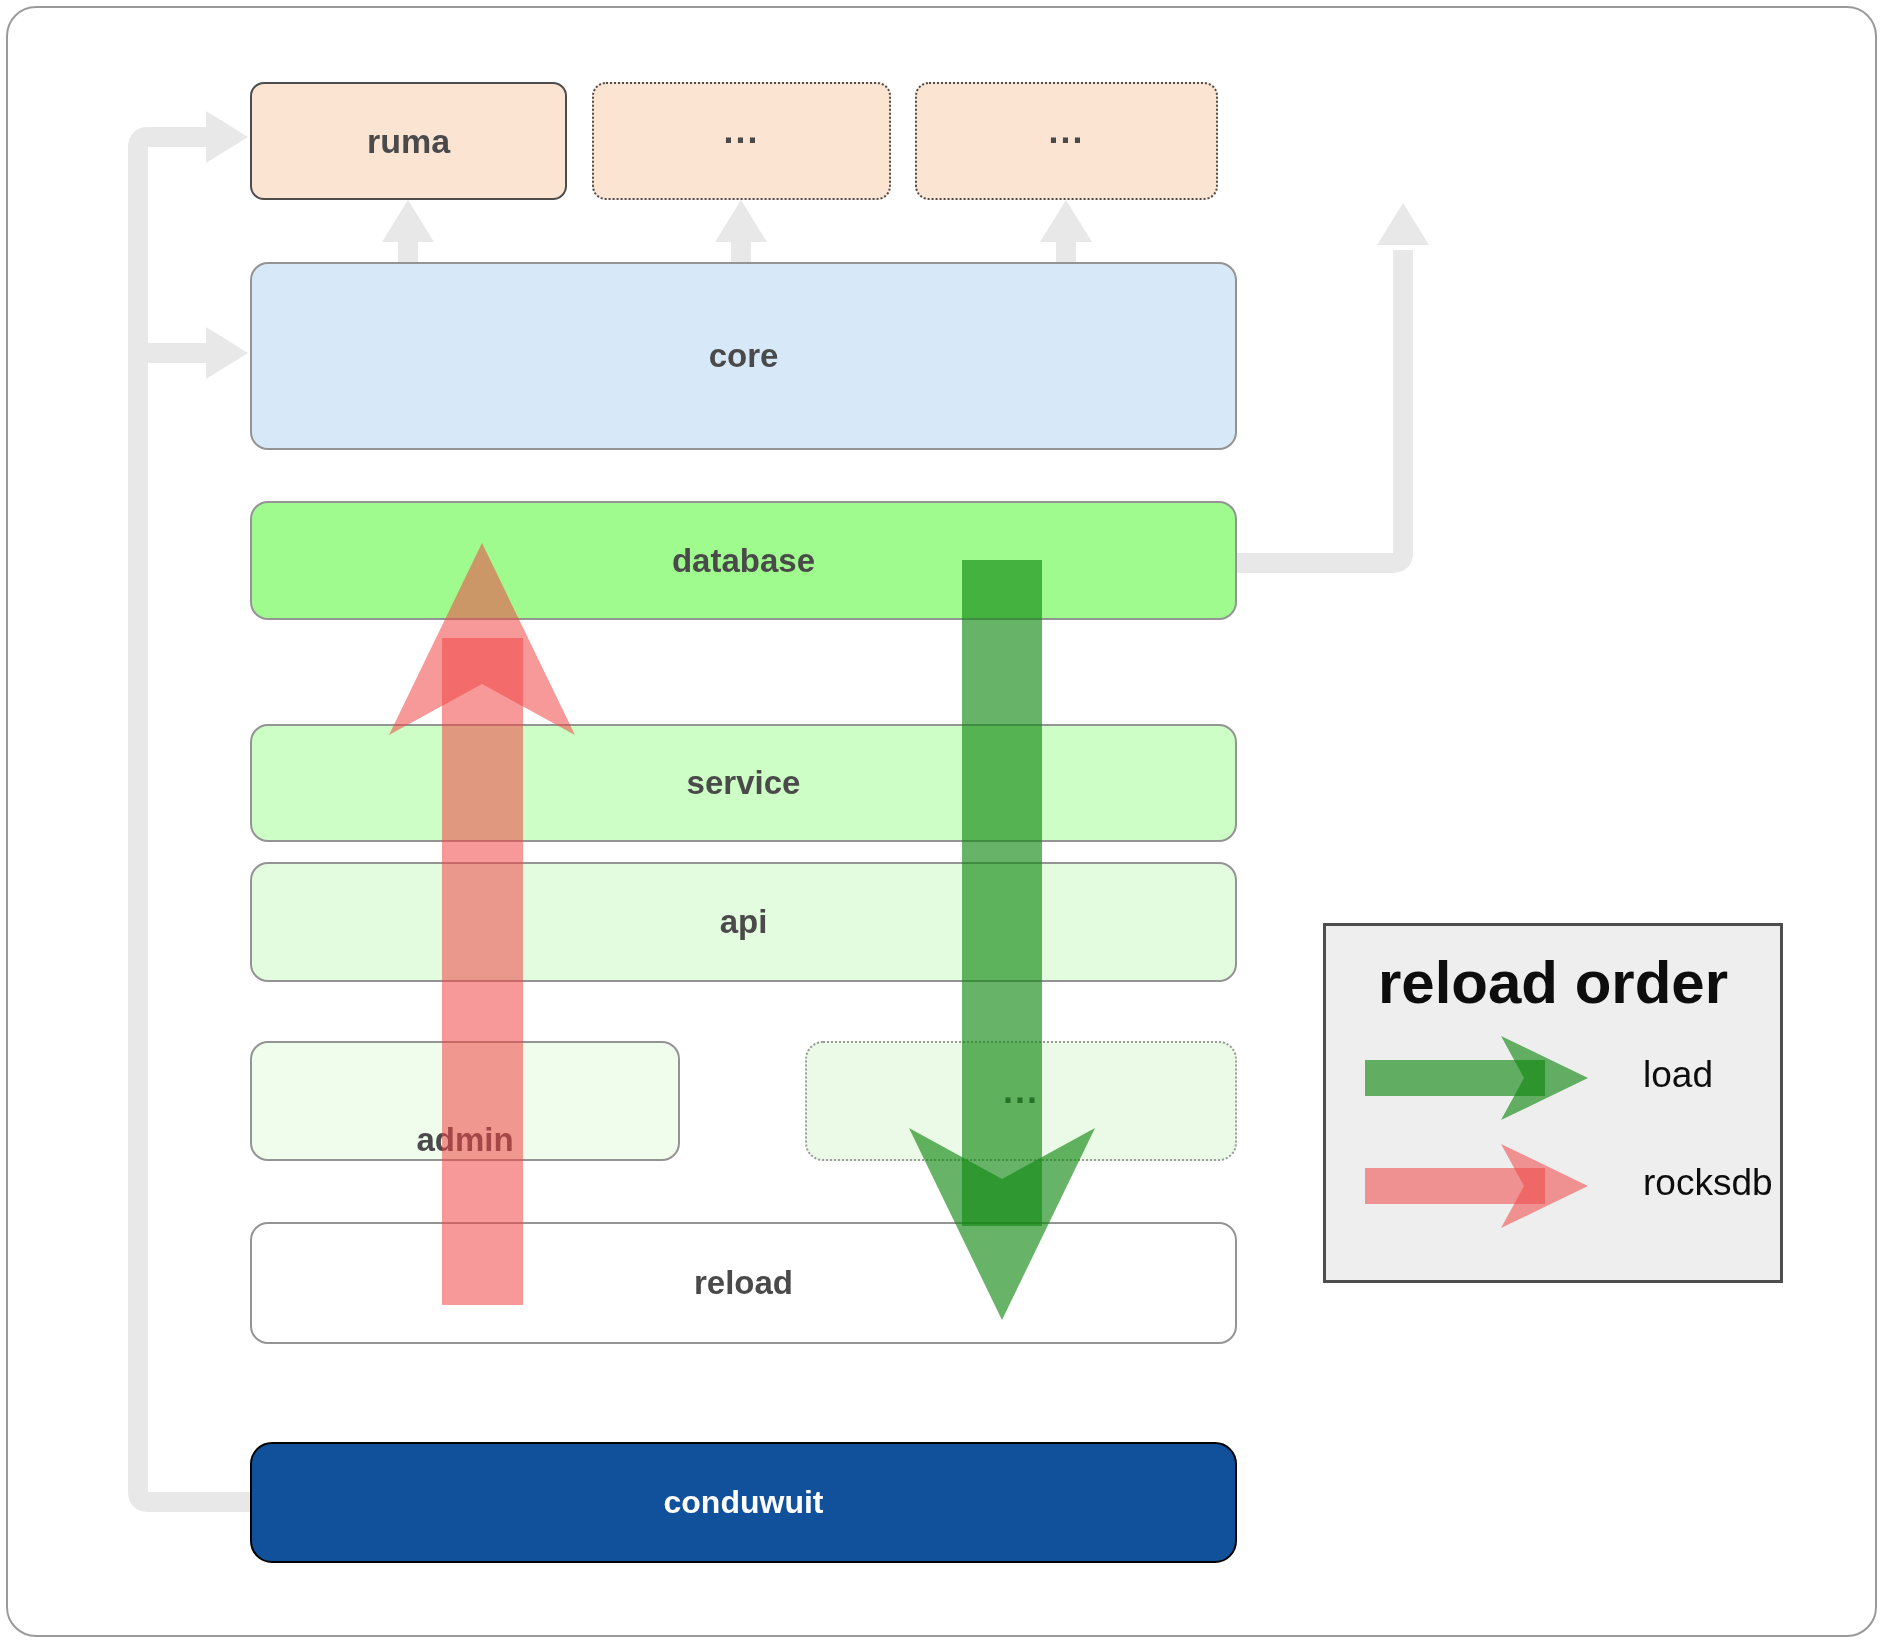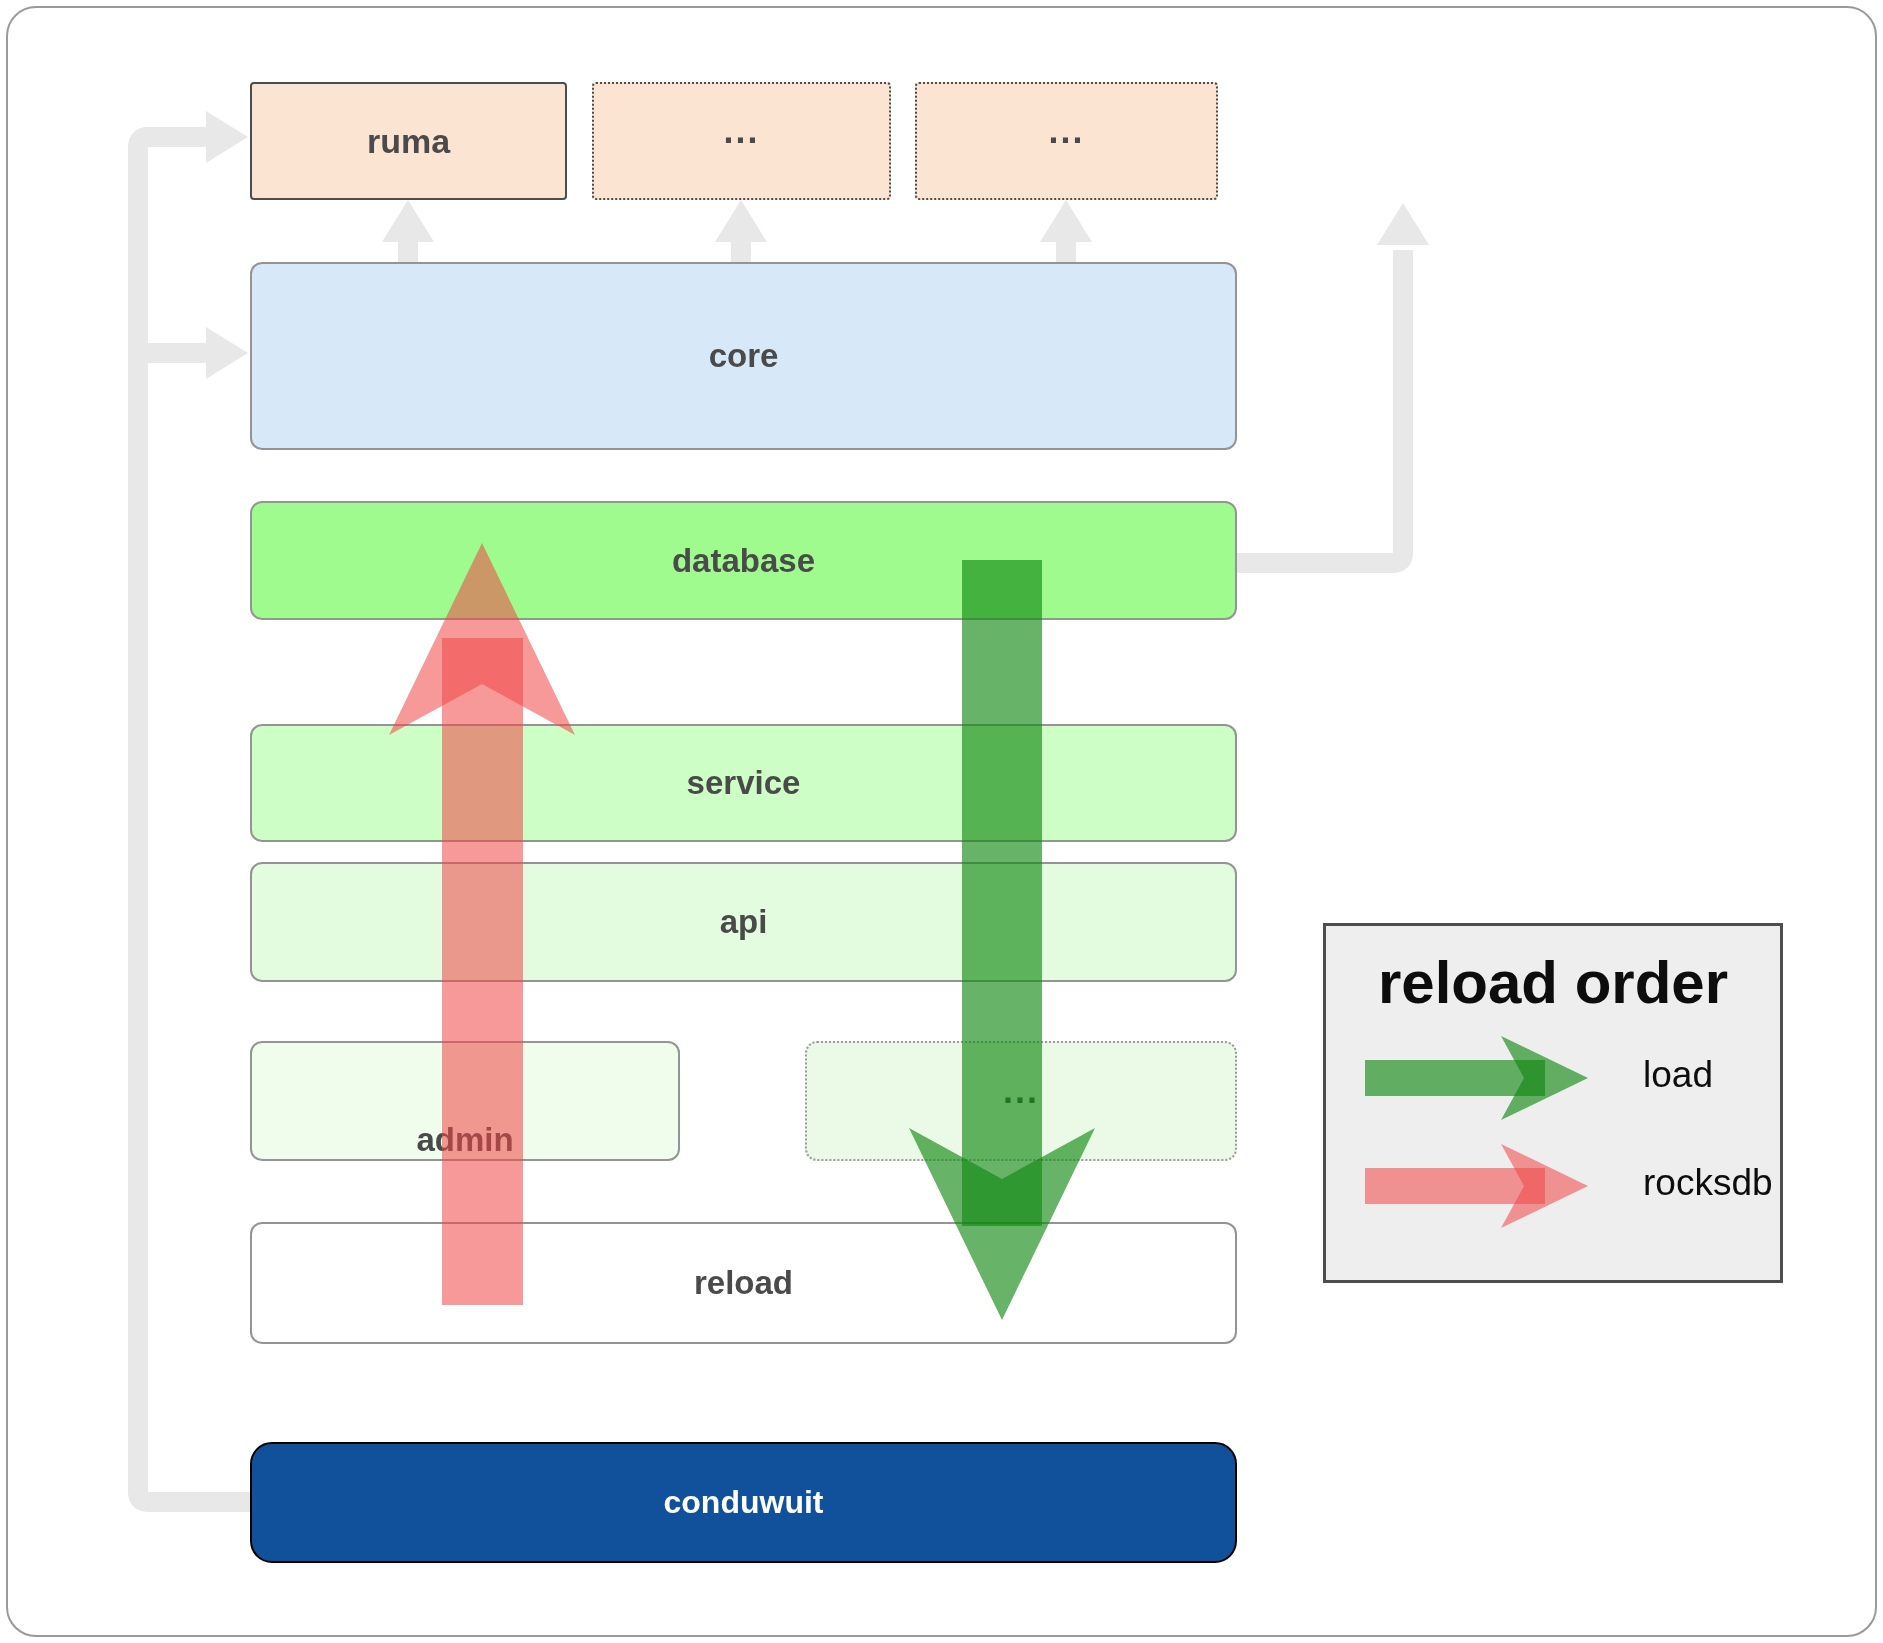--- a/index.html
+++ b/index.html
@@ -7,24 +7,24 @@
     position:relative;width:1883px;height:1643px;background:#fff;
     font-family:"Liberation Sans","DejaVu Sans",sans-serif;overflow:hidden;
   }
   .outer-frame{
     position:absolute;left:6px;top:6px;width:1867px;height:1627px;
     border:2px solid #9a9a9a;border-radius:30px;background:#fff;
   }
   svg.layer{position:absolute;left:0;top:0;pointer-events:none;}
   .box{
     position:absolute;display:flex;align-items:center;justify-content:center;
-    box-sizing:border-box;border-radius:12px;
+    box-sizing:border-box;border-radius:18px;
     font-size:33px;font-weight:600;color:var(--label);
   }
-  .box.top{border-radius:4px;font-size:34px;}
+  .box.top{border-radius:14px;font-size:34px;}
   .box .lbl{position:relative;}
   .peach{background:var(--peach);border:2.5px solid var(--peach-border);}
   .peach.dotted{border:2.5px dotted var(--peach-border);}
   .core{background:var(--core-blue);border:2px solid var(--box-border);}
   .database{background:var(--db-green);border:2px solid var(--box-border);}
   .service{background:var(--service-green);border:2px solid var(--box-border);}
   .api{background:var(--api-green);border:2px solid var(--box-border);}
   .admin{background:var(--admin-green);border:2px solid var(--box-border);}
   .admin-dots{background:var(--admin-dots-green);border:2px dotted var(--admin-dots-border);}
   .router{background:#ffffff;border:2px solid var(--box-border);}

